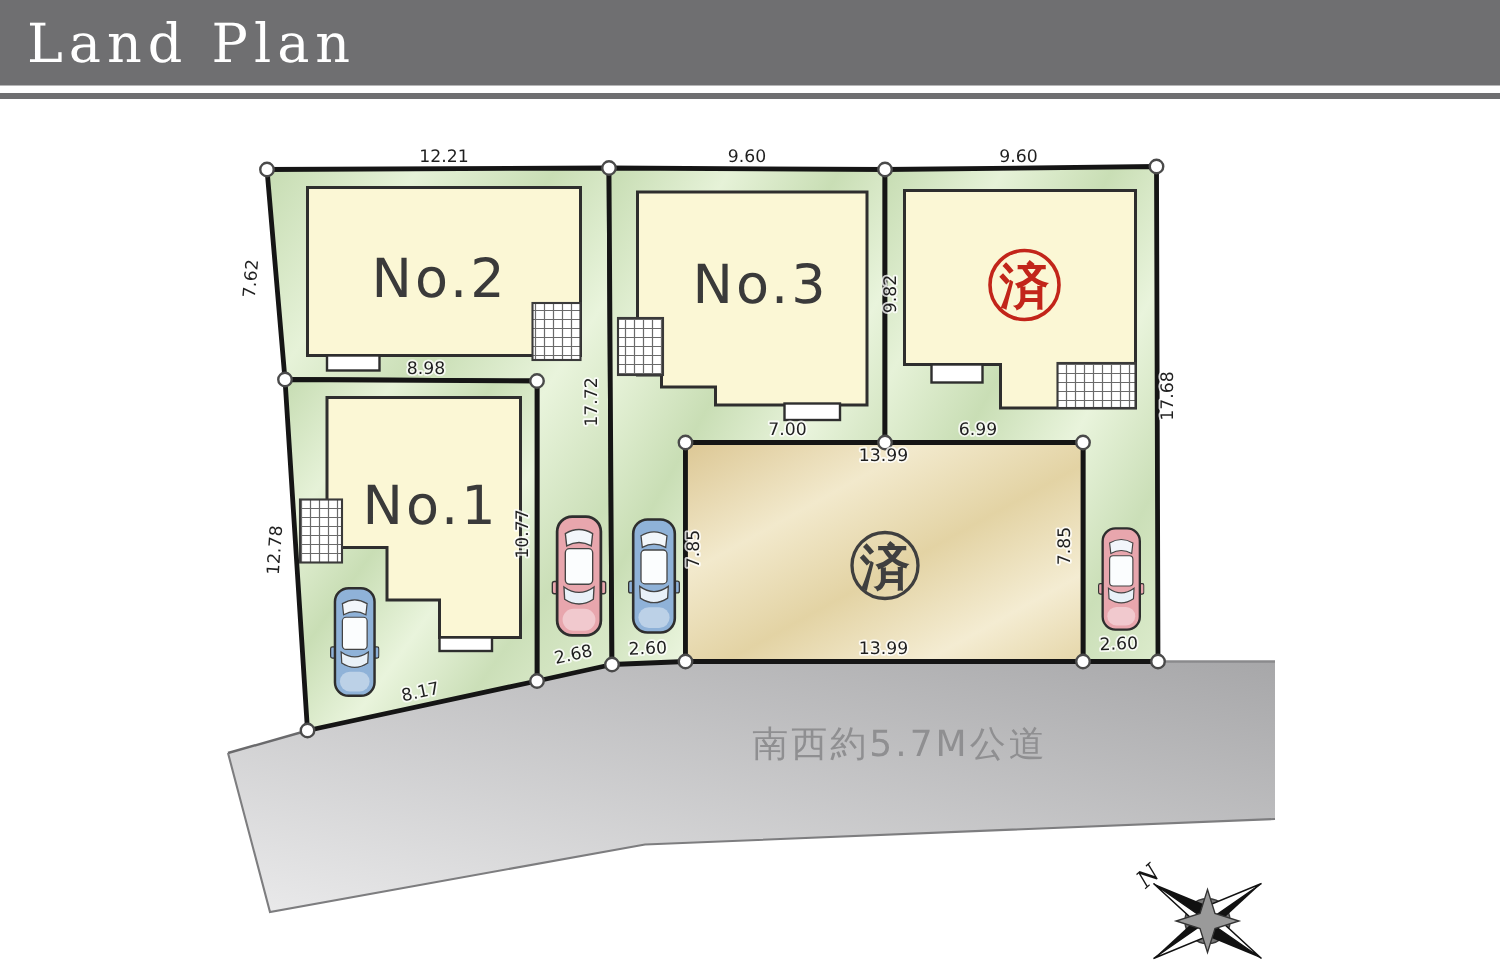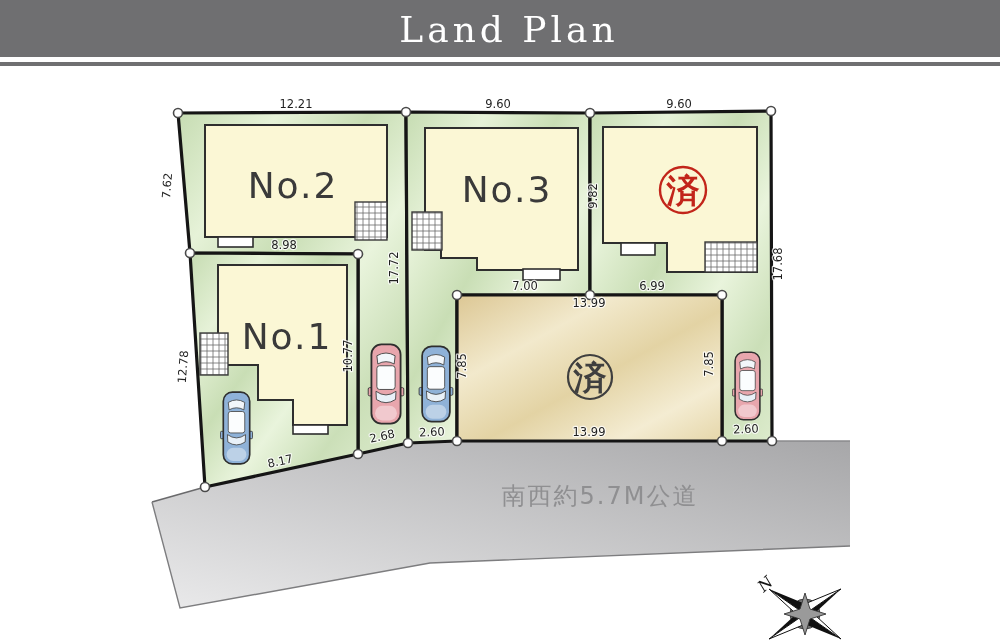--- a/index.html
+++ b/index.html
@@ -1,20 +1,20 @@
 <!DOCTYPE html>
 <html><head>
 <meta charset="utf-8">
 <style>
   html,body{margin:0;padding:0;background:#ffffff;}
   #stage{position:relative;width:1000px;height:642px;background:#ffffff;overflow:hidden;
          font-family:"DejaVu Sans",sans-serif;}
   .header{position:absolute;top:0;left:0;width:1000px;height:57px;background:#6f6f71;}
   .header-title{font-family:"DejaVu Serif",serif;font-size:36px;color:#ffffff;
-                letter-spacing:4px;line-height:60px;padding-left:18px;text-align:center;}
+                letter-spacing:4px;line-height:60px;padding-left:18px;}
   .header-rule{position:absolute;top:62px;left:0;width:1000px;height:4px;background:#6f6f71;}
   svg{position:absolute;top:0;left:0;}
   .dim{font-family:"DejaVu Sans",sans-serif;font-size:11.5px;fill:#1f1f1f;
        paint-order:stroke;stroke:rgba(255,255,255,.78);stroke-width:2.4px;stroke-linejoin:round;}
   .lotname{font-family:"DejaVu Sans",sans-serif;font-size:36px;fill:#3a3a3a;letter-spacing:2px;}
   .stamp-text{font-family:"DejaVu Sans",sans-serif;font-size:33px;font-weight:bold;}
   .roadlabel{font-family:"DejaVu Sans",sans-serif;font-size:24px;fill:#8f8f91;letter-spacing:2px;}
   .north{font-family:"DejaVu Serif",serif;font-style:italic;font-size:16px;fill:#141414;}
 </style>
 </head>

